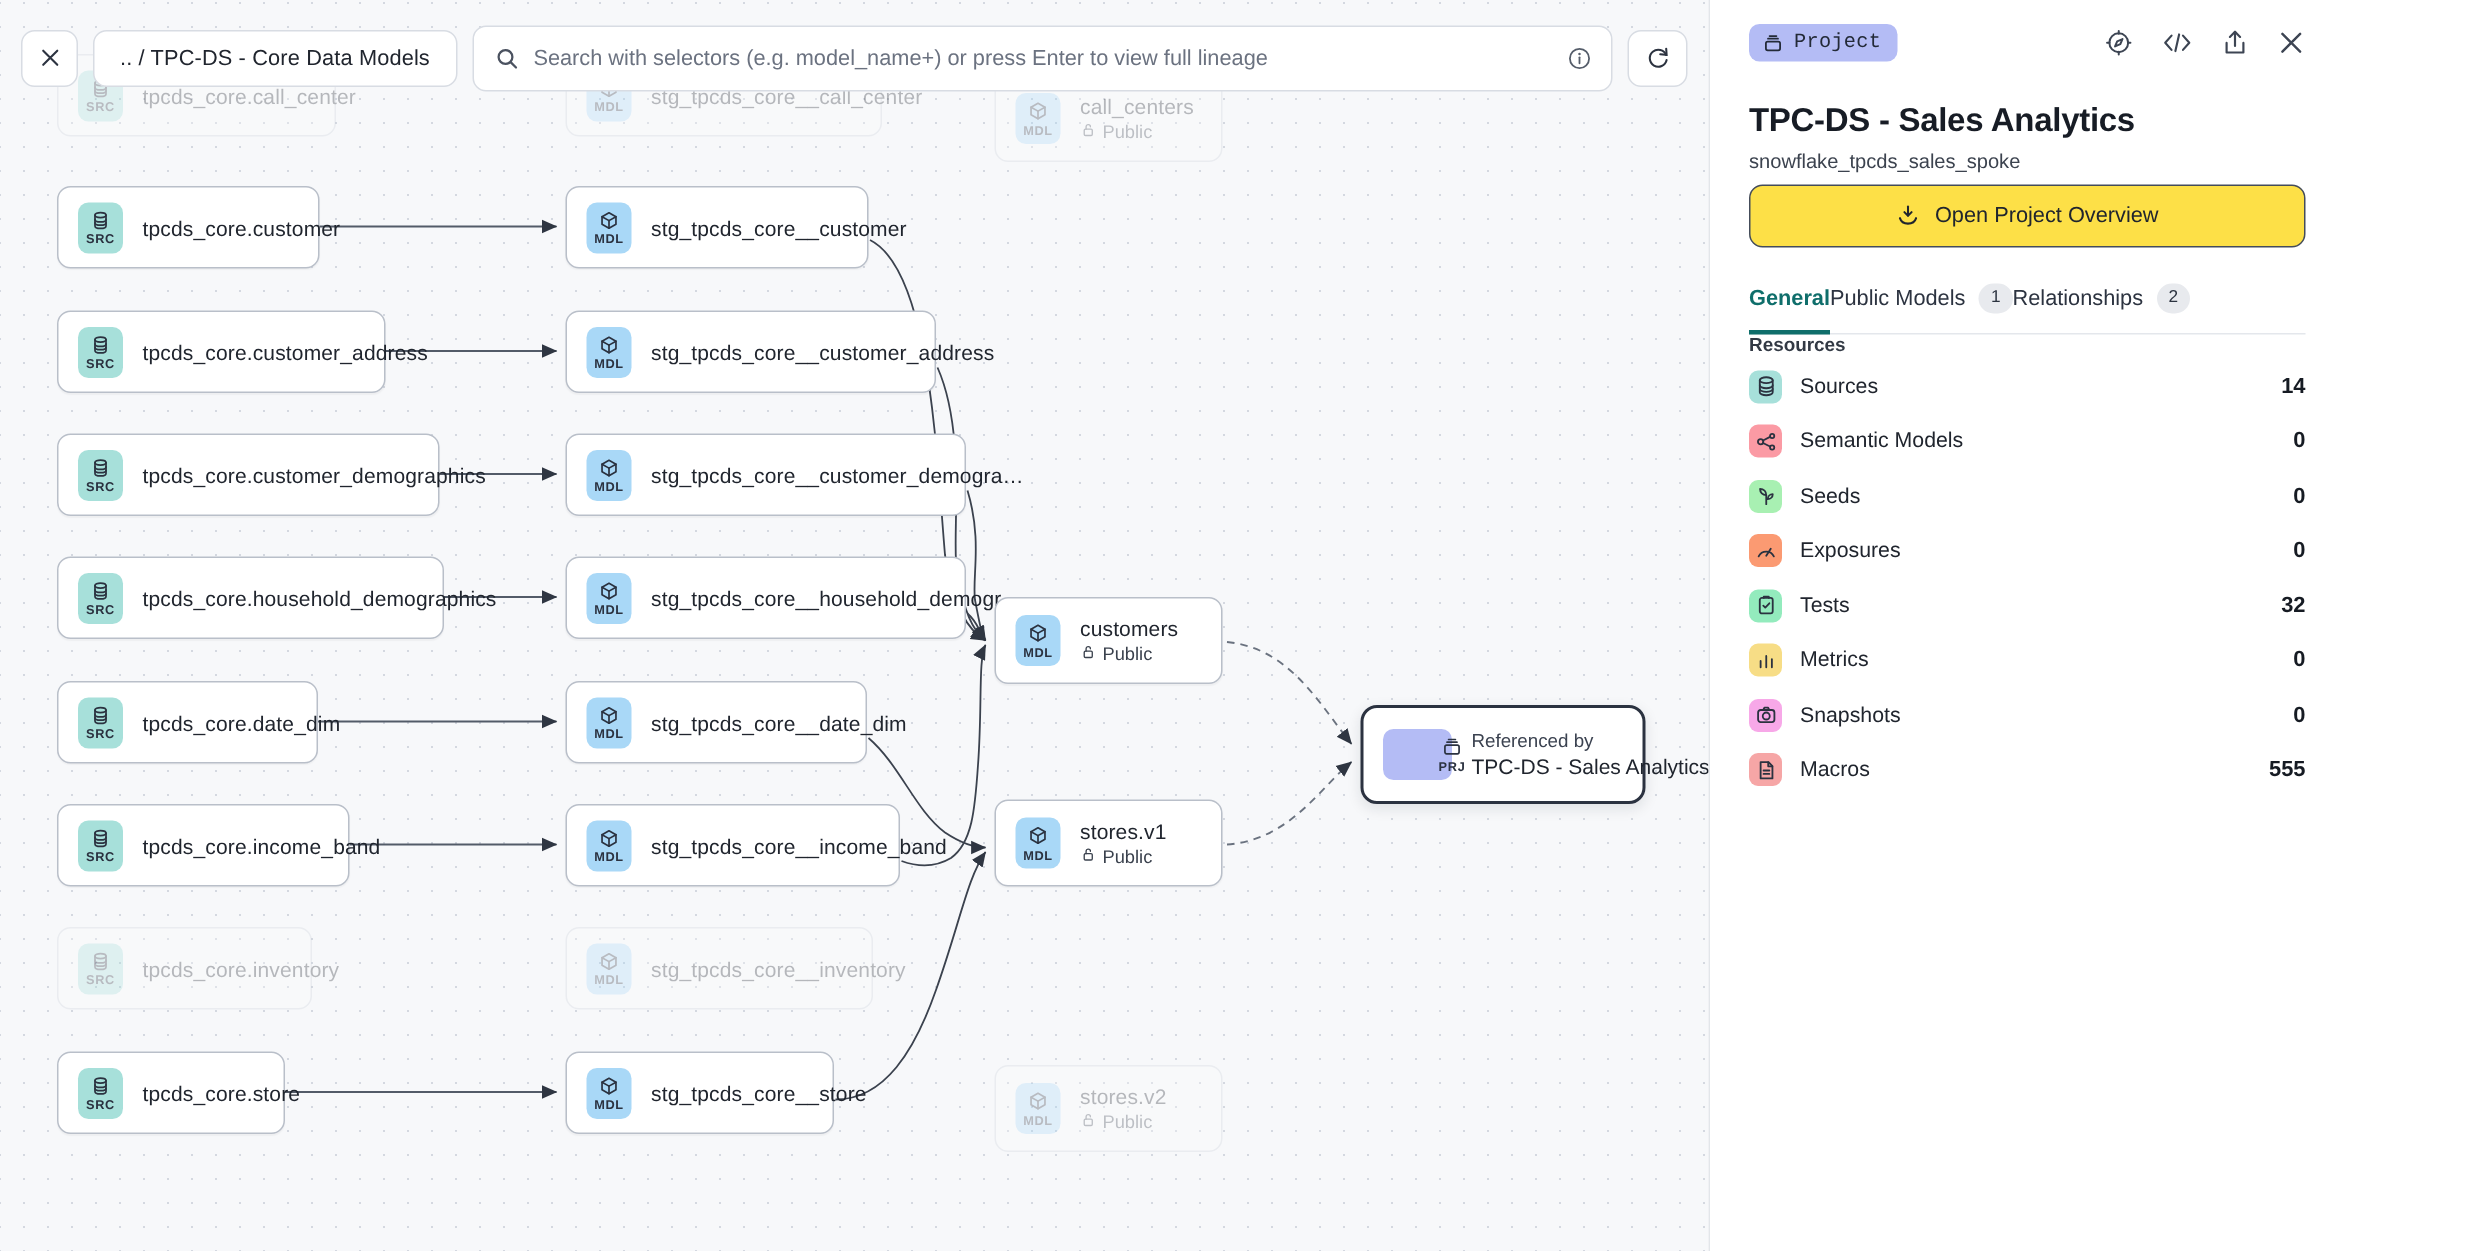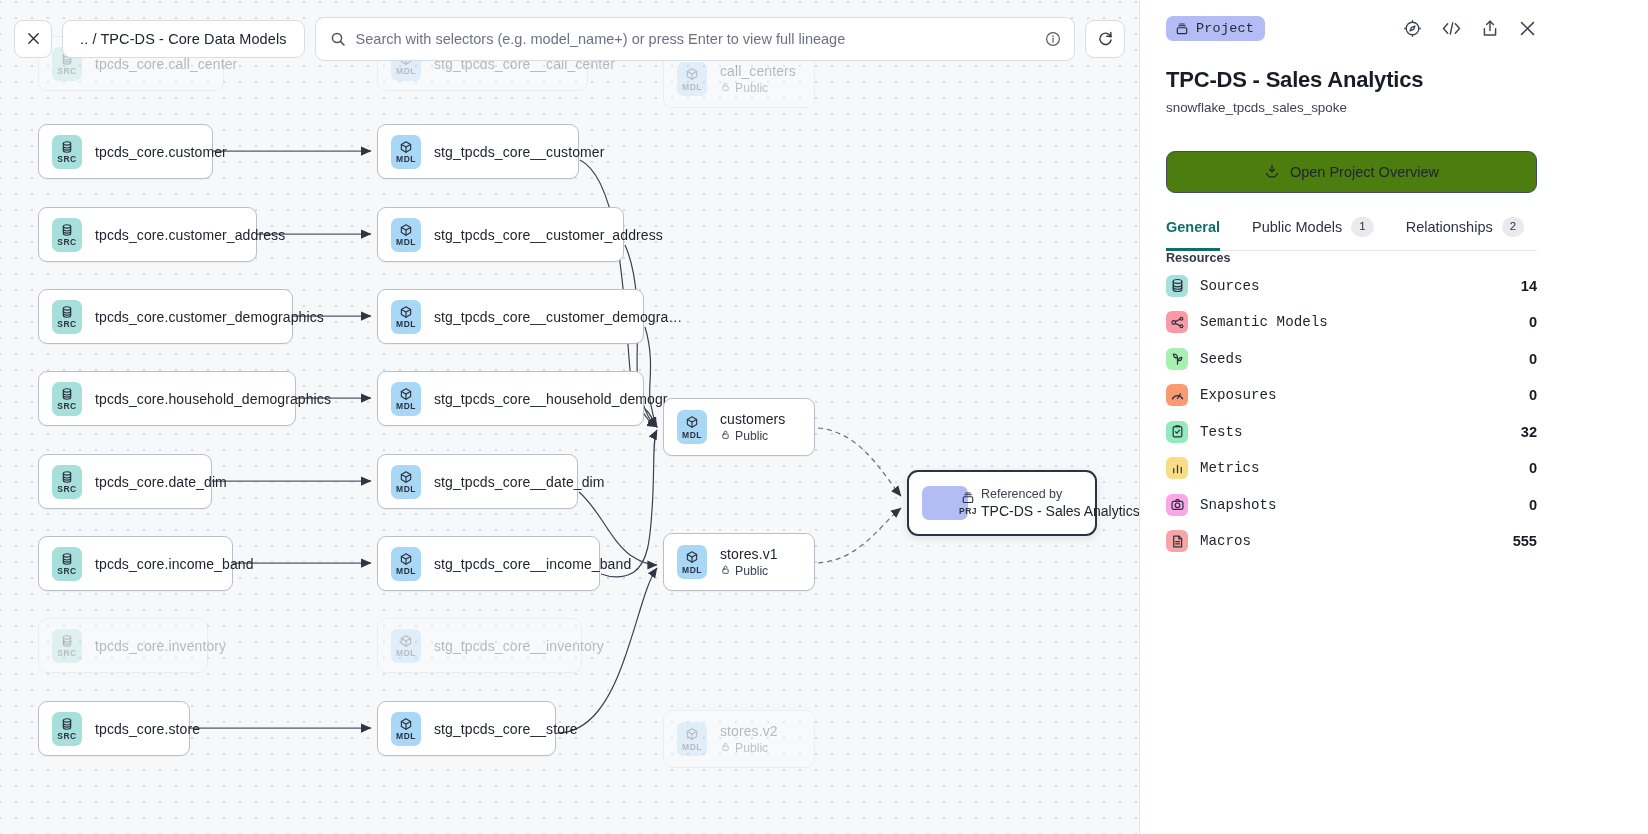--- a/index.html
+++ b/index.html
@@ -92,46 +92,46 @@
     display: inline-flex; align-items: center; gap: 7px;
     background: #b4bcf5; color: #232a38;
     border-radius: 7px; padding: 5px 11px 5px 9px;
     font-size: 13.5px; font-family: "Liberation Mono", monospace; letter-spacing: .2px;
   }
   .panel-actions { display: flex; align-items: center; gap: 19px; color: #3d4553; }
   .panel-actions > span { cursor: pointer; display: inline-flex; }
   .panel-title { font-size: 22px; font-weight: 700; color: #171c25; margin-top: 26px; letter-spacing: -.2px; }
   .panel-sub { font-size: 13.4px; color: #3c434f; margin-top: 7px; }
   .overview-btn {
-    margin-top: 36px; height: 42px; width: 100%;
-    border: 1px solid #444c5a; border-radius: 9px; background: #4d7c0f;
+    margin-top: 8px; height: 42px; width: 100%;
+    border: 1px solid #444c5a; border-radius: 9px; background: #fde047;
     display: flex; align-items: center; justify-content: center; gap: 10px;
     font-size: 14.5px; color: #20252e; cursor: pointer;
   }
-  .tabs { margin-top: 24px; display: flex; gap: 32px; border-bottom: 1px solid #e4e7ec; }
+  .tabs { margin-top: 24px; display: flex; border-bottom: 1px solid #e4e7ec; }
   .tab {
     display: flex; align-items: center; gap: 9px;
     padding-bottom: 11px; font-size: 14.5px; color: #2c3340; cursor: pointer;
     border-bottom: 3px solid transparent; margin-bottom: -1px;
   }
   .tab.active { color: #0f6e6b; font-weight: 700; border-bottom-color: #0f6e6b; }
   .tab .count {
     background: #e8eaee; color: #2c3340; border-radius: 10px;
     font-size: 11.5px; padding: 2px 8px; line-height: 1.35; font-weight: 400;
   }
   .res-head { font-size: 12.6px; font-weight: 700; color: #323944; }
   .res-row {
     display: flex; align-items: center; gap: 12px;
     height: 30.5px; margin-top: 6px; cursor: pointer;
   }
   .res-ico {
     width: 22px; height: 22px; border-radius: 6px; flex: none;
     display: flex; align-items: center; justify-content: center; color: #2b3240;
   }
-  .res-label { flex: 1; font-size: 14.2px; color: #20252e; font-family: Liberation Mono, monospace; }
+  .res-label { flex: 1; font-size: 14.2px; color: #20252e; }
   .res-count { font-size: 14.6px; color: #161b23; font-weight: 700; }
 </style>
 </head>
 <body>
 
 <div id="app">
 
   <div class="canvas-wrap">
 
     <svg class="graph-svg">

